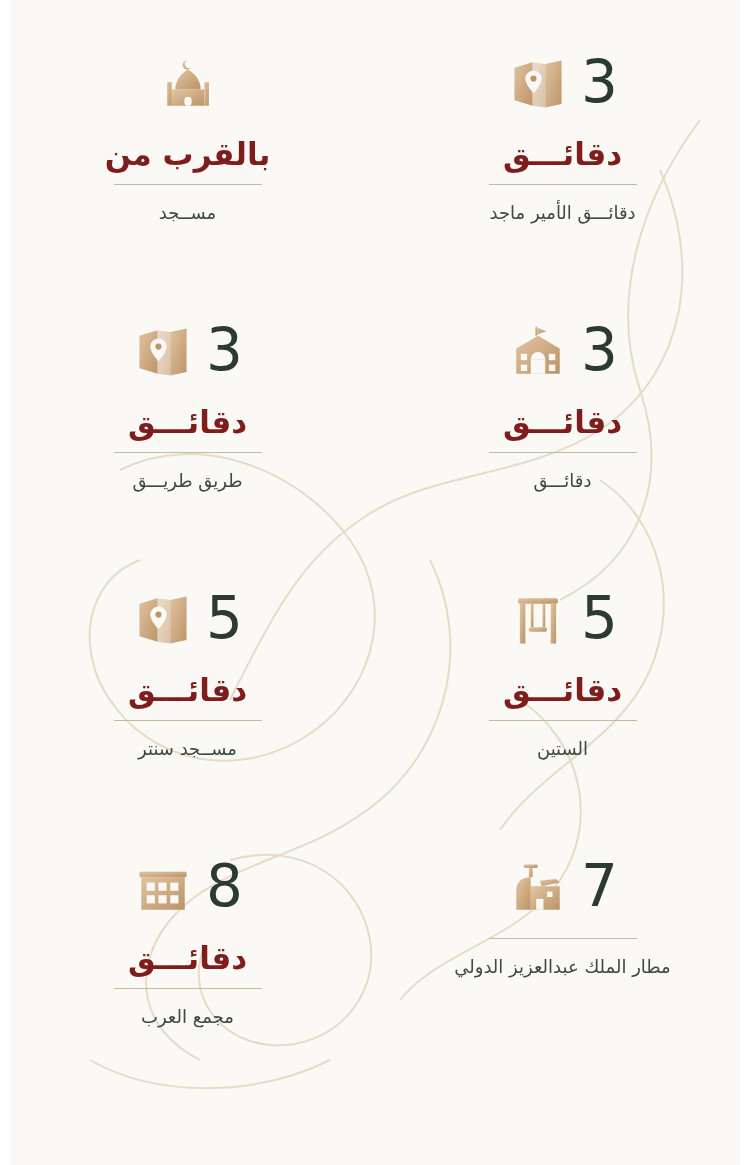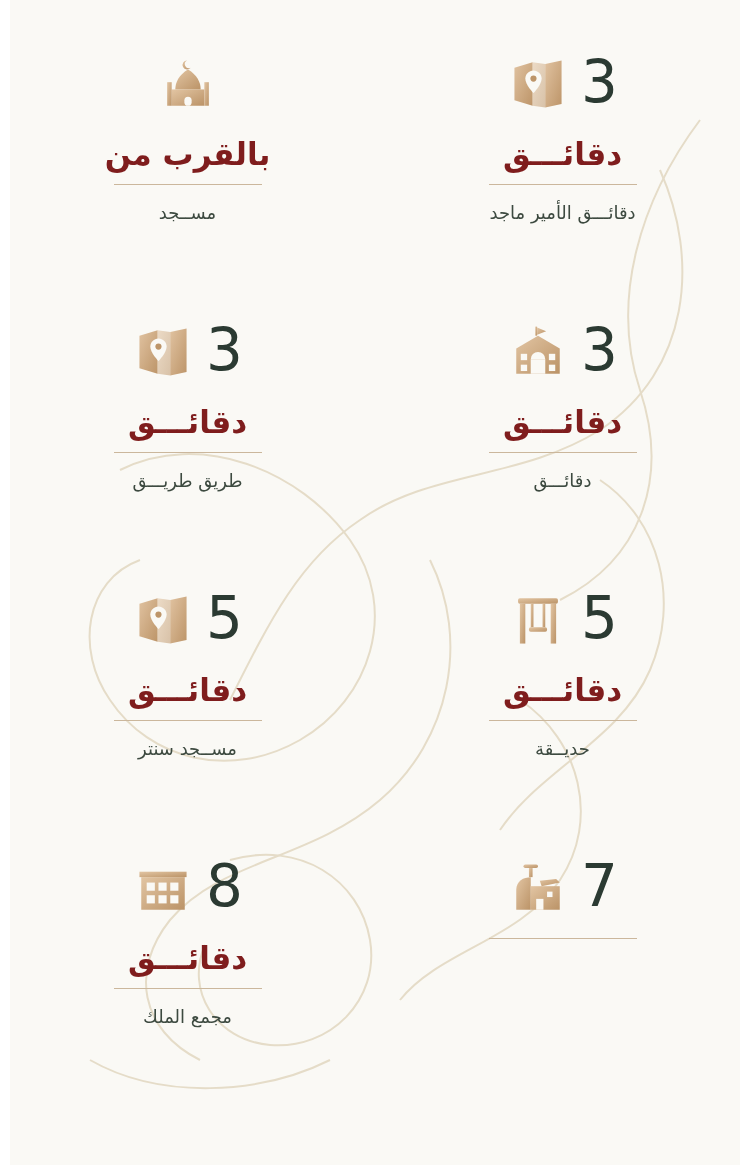--- a/index.html
+++ b/index.html
@@ -245,21 +245,21 @@
             <rect x="46" y="14" width="6" height="44" fill="url(#g5)"></rect>
             <rect x="24" y="14" width="3" height="26" fill="url(#g5)"></rect>
             <rect x="37" y="14" width="3" height="26" fill="url(#g5)"></rect>
             <rect x="22" y="40" width="20" height="5" rx="2" fill="url(#g5)"></rect>
           </svg>
         </div>
         <div class="num">5</div>
       </div>
       <div class="unit">دقائـــق</div>
       <div class="divider"></div>
-      <div class="place spaced">حديــقة</div>
+      <div class="place spaced">الستين</div>
     </div>
 
     <div class="cell">
       <div class="cell-top">
         <div class="icon-wrap">
           <svg width="58" height="58" viewBox="0 0 64 64">
             <defs>
               <linearGradient id="g6" x1="0" y1="0" x2="1" y2="1">
                 <stop offset="0" stop-color="#e0c2a0"></stop>
                 <stop offset="1" stop-color="#bd9569"></stop>
@@ -294,20 +294,21 @@
             <path d="M8 34 C8 24 16 20 24 20 L24 56 L8 56 Z" fill="url(#g7)"></path>
             <rect x="24" y="30" width="32" height="26" fill="url(#g7)"></rect>
             <path d="M34 24 l18 -2 l4 4 l-20 4 z" fill="url(#g7)"></path>
             <rect x="30" y="44" width="8" height="12" fill="#faf9f5"></rect>
             <rect x="42" y="36" width="6" height="6" fill="#faf9f5"></rect>
           </svg>
         </div>
         <div class="num">7</div>
       </div>
       <div class="divider"></div>
+      <div class="place">مطار الملك عبدالعزيز الدولي</div>
     </div>
 
     <div class="cell">
       <div class="cell-top">
         <div class="icon-wrap">
           <svg width="58" height="58" viewBox="0 0 64 64">
             <defs>
               <linearGradient id="g8" x1="0" y1="0" x2="1" y2="1">
                 <stop offset="0" stop-color="#e2c5a3"></stop>
                 <stop offset="1" stop-color="#bb9367"></stop>
@@ -320,17 +321,17 @@
             <rect x="40" y="26" width="9" height="9" fill="#faf9f5"></rect>
             <rect x="14" y="40" width="9" height="9" fill="#faf9f5"></rect>
             <rect x="27" y="40" width="9" height="9" fill="#faf9f5"></rect>
             <rect x="40" y="40" width="9" height="9" fill="#faf9f5"></rect>
           </svg>
         </div>
         <div class="num">8</div>
       </div>
       <div class="unit">دقائـــق</div>
       <div class="divider"></div>
-      <div class="place">مجمع الملك</div>
+      <div class="place">مجمع العرب</div>
     </div>
 
   </div>
 </div>
 
 </body></html>

